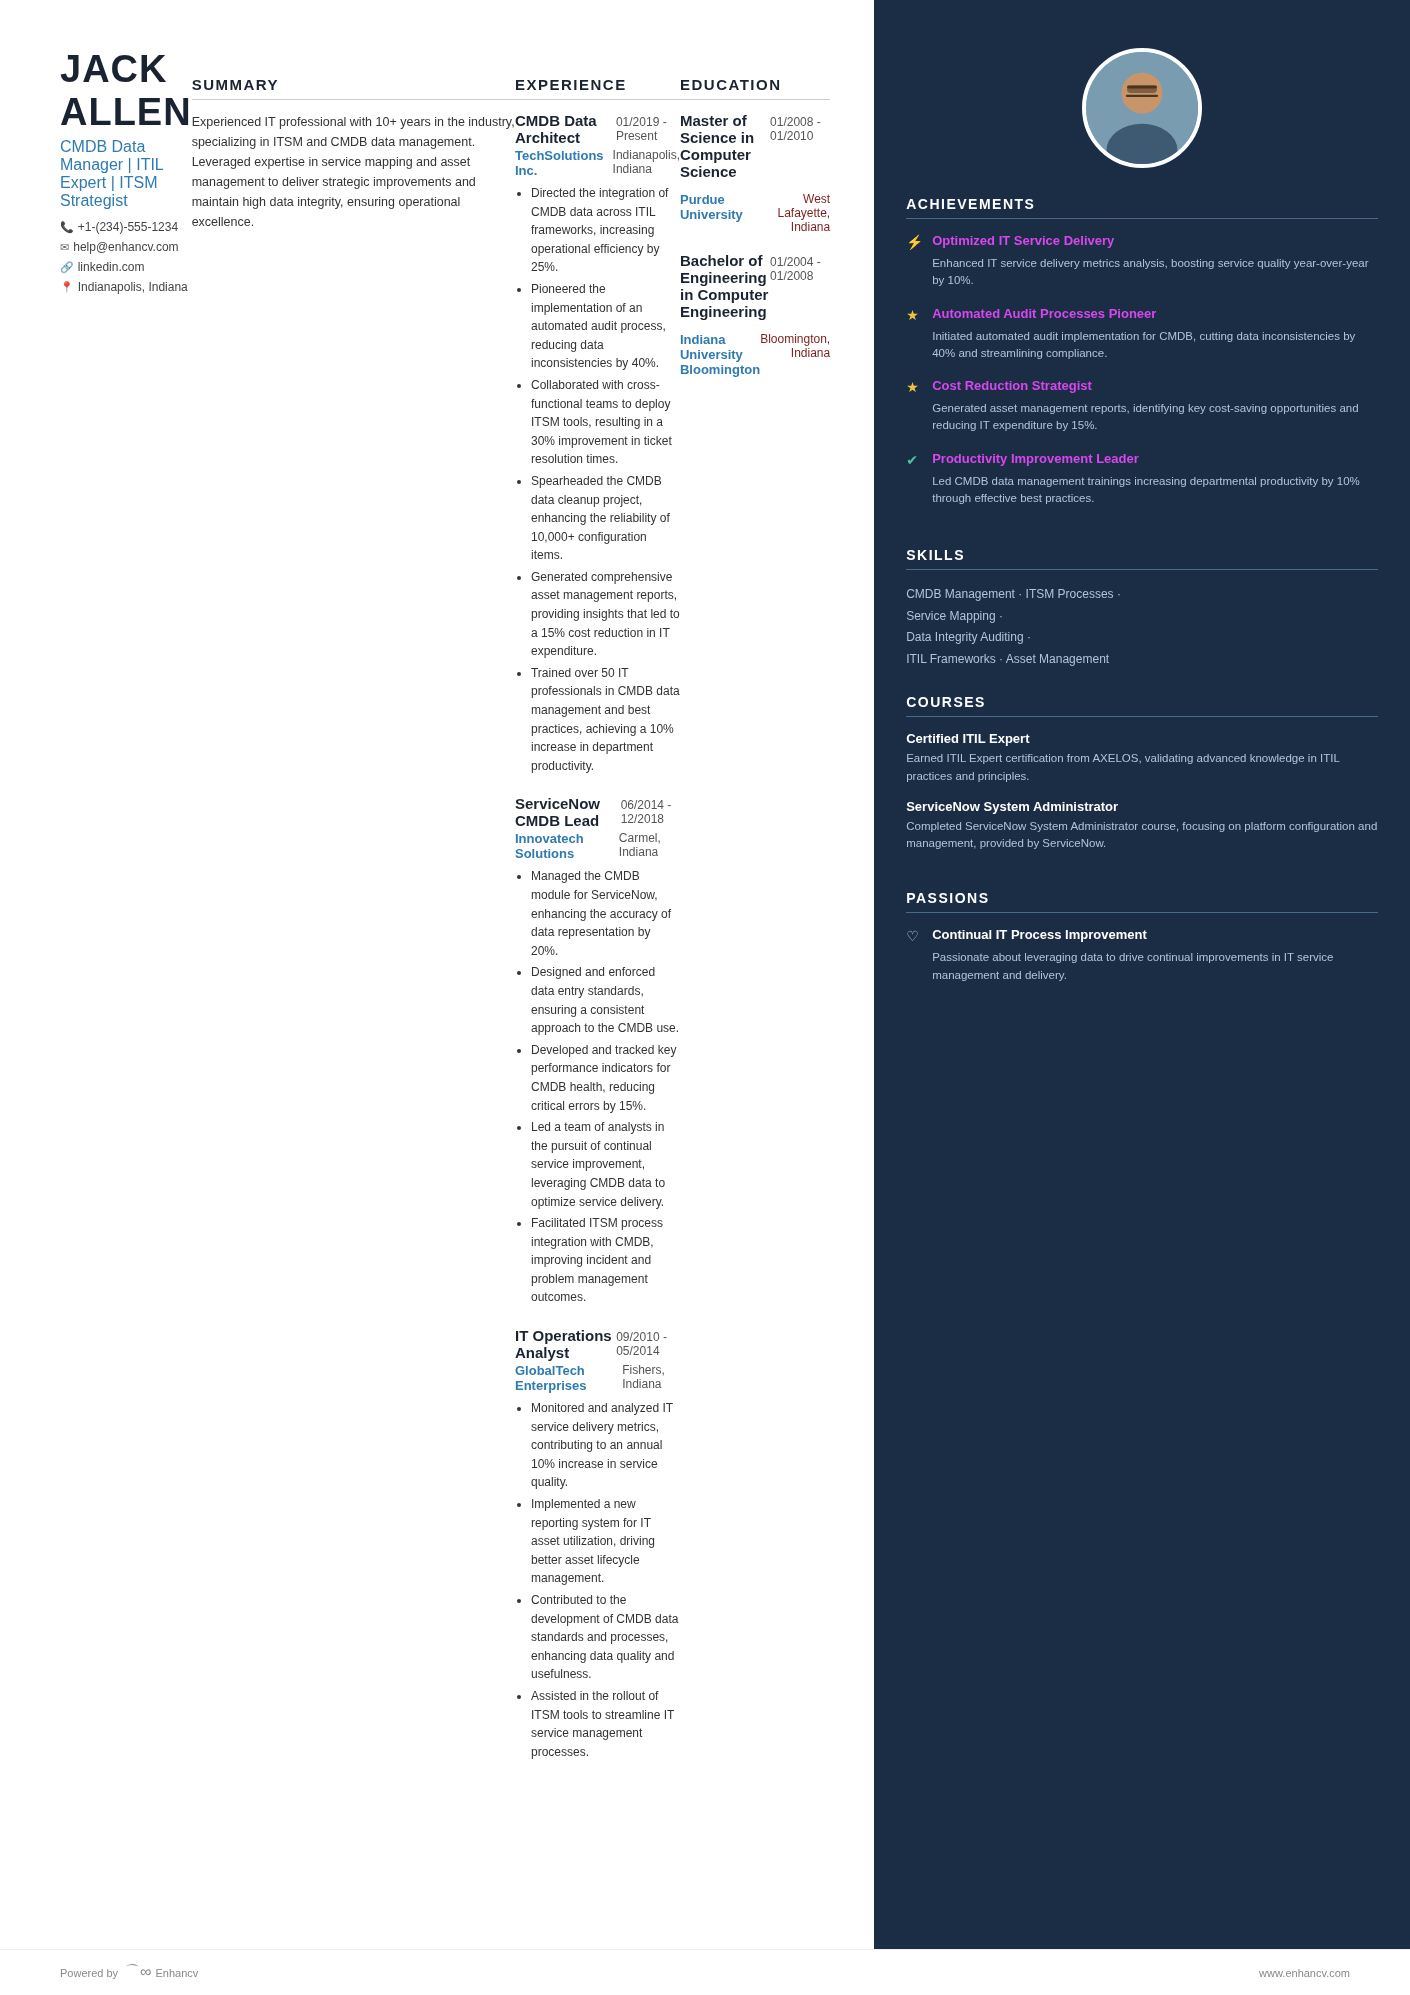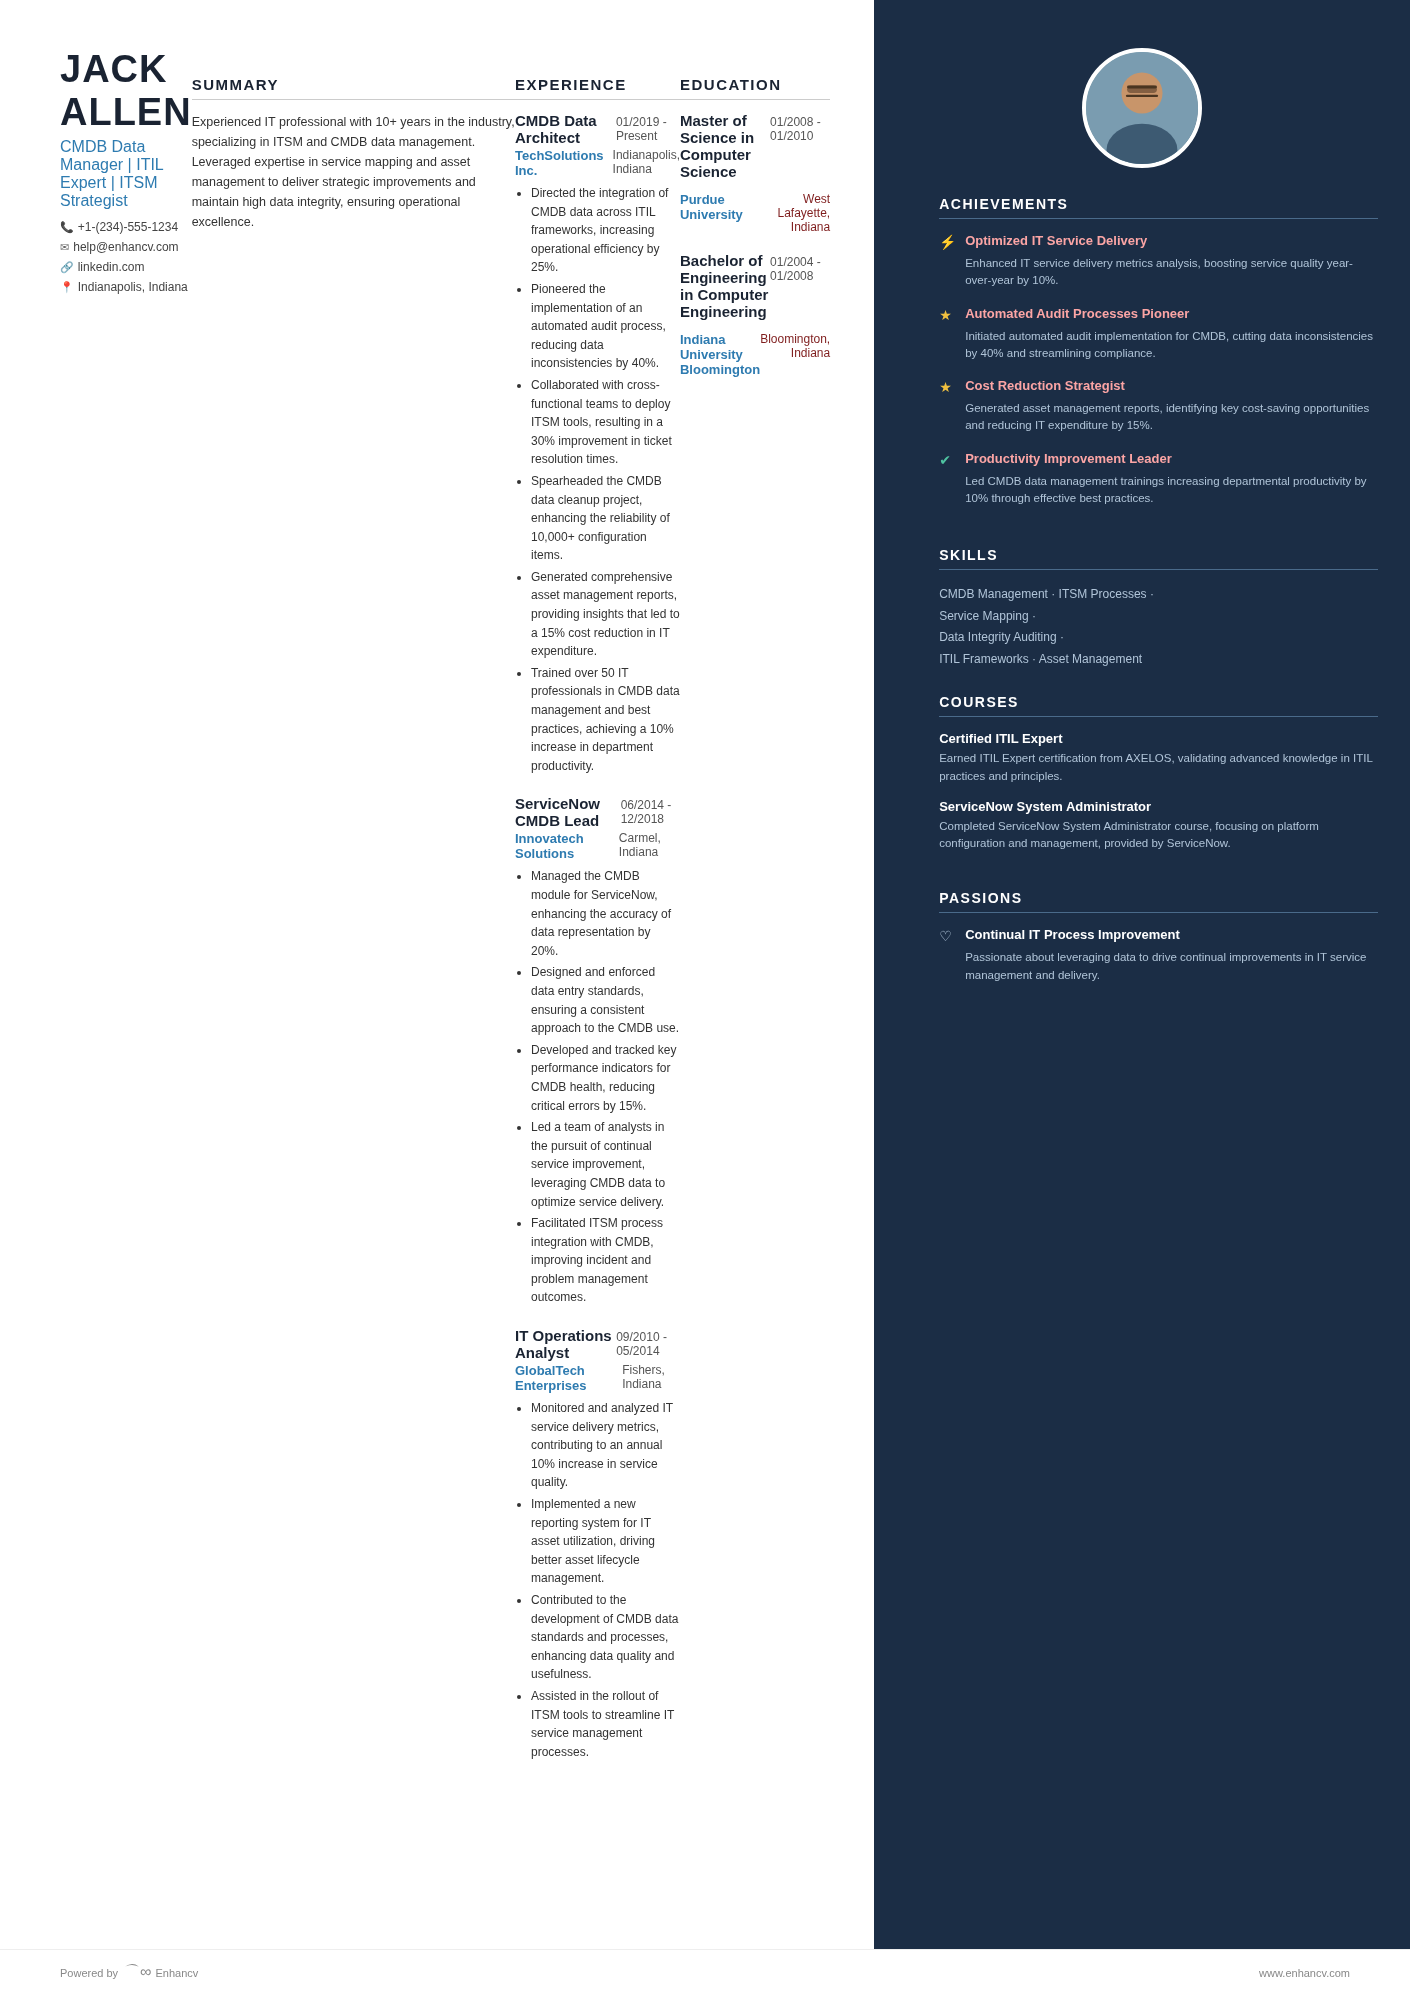--- a/index.html
+++ b/index.html
@@ -198,21 +198,20 @@
       display: flex;
       align-items: center;
       justify-content: center;
       font-size: 40px;
       color: #fff;
       overflow: hidden;
       position: relative;
     }
     .right-section {
       margin-bottom: 24px;
-      margin-left: 33px;
     }
     .right-section-title {
       font-size: 14px;
       font-weight: 700;
       color: #fff;
       text-transform: uppercase;
       letter-spacing: 1.5px;
       font-family: Arial, sans-serif;
       padding-bottom: 6px;
       border-bottom: 1.5px solid #4a6a8a;
@@ -228,21 +227,21 @@
       margin-bottom: 4px;
     }
     .achievement-icon {
       font-size: 14px;
       margin-top: 1px;
       min-width: 18px;
     }
     .achievement-title {
       font-size: 13px;
       font-weight: 700;
-      color: #fca5a5;
+      color: #d946ef;
       font-family: Arial, sans-serif;
       line-height: 1.3;
     }
     .achievement-desc {
       font-size: 11.5px;
       color: #b0c4d8;
       font-family: Arial, sans-serif;
       line-height: 1.5;
       padding-left: 26px;
     }

